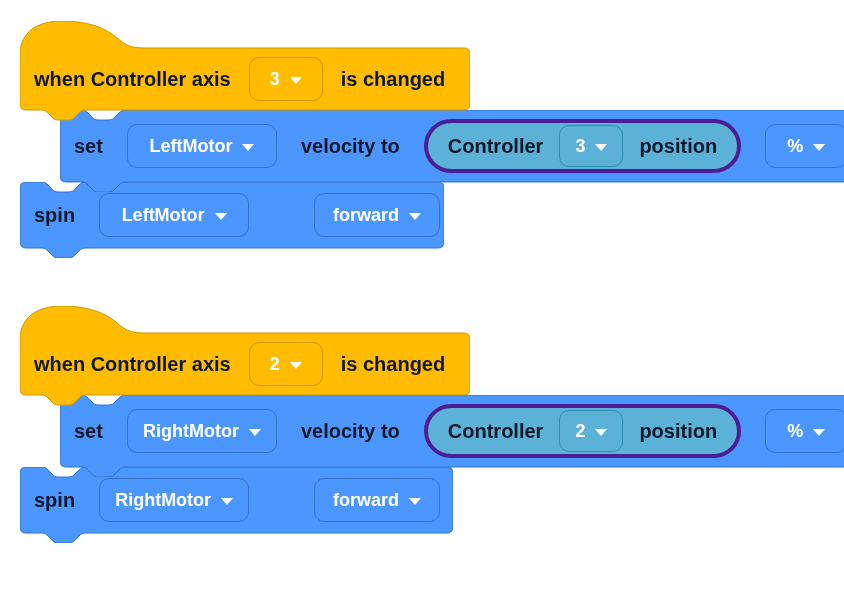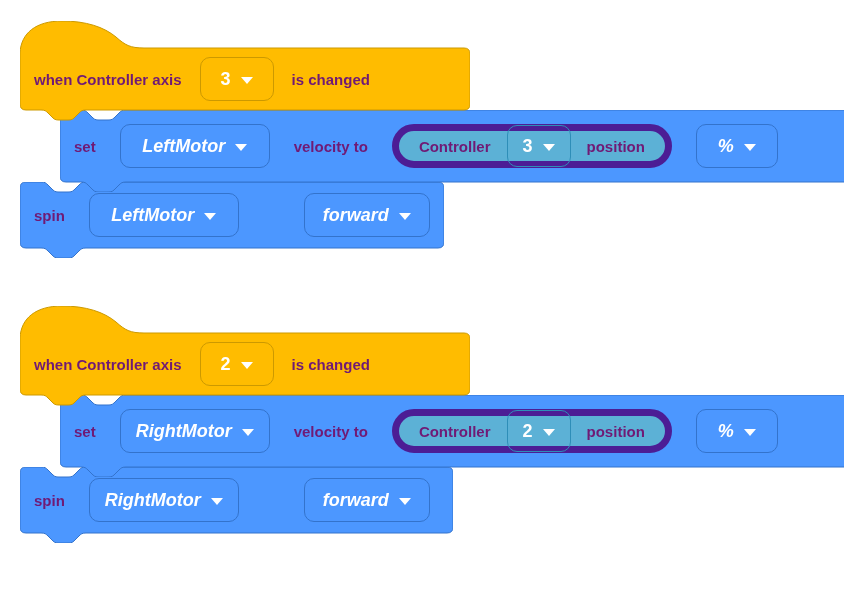--- a/index.html
+++ b/index.html
@@ -10,41 +10,41 @@
   .block{position:absolute;}
   .block .shape{position:absolute;left:0;top:0;display:block;}
   .block .shape path{stroke-width:1;}
   .fill-event{fill:#FFBC00;stroke:#CC9900;}
   .fill-motion{fill:#4C97FF;stroke:#3373CC;}
   .row{
     position:absolute;left:0;display:flex;align-items:center;
     padding:0 14px;gap:24px;white-space:nowrap;
   }
   .blk-label{
-    color:#701a75;font-size:15px;font-weight:700;line-height:1;
+    color:#0f172a;font-size:20px;font-weight:700;line-height:1;
   }
   .dropdown{
     display:inline-flex;align-items:center;justify-content:center;gap:10px;
     height:44px;border-radius:10px;border:1px solid rgba(0,0,0,0);
     color:#ffffff;font-size:18px;font-weight:700;box-sizing:border-box;
     padding:0 14px;cursor:pointer;
   }
   .dd-event{border-color:#CC9900;min-width:74px;}
-  .dd-motion{border-color:#3373CC;font-style:italic;}
+  .dd-motion{border-color:#3373CC;}
   .dd-sensor{border-color:#2E8EB8;height:42px;min-width:64px;}
   .dd-motor{min-width:150px;}
   .dd-direction{min-width:126px;margin-left:41px;}
   .dd-unit{min-width:82px;}
   .arrow{
     width:0;height:0;border-left:6px solid transparent;border-right:6px solid transparent;
     border-top:7px solid #ffffff;display:inline-block;margin-top:2px;
   }
   .reporter{
-    display:inline-flex;align-items:center;gap:16px;height:44px;
-    background:#5CB1D6;border:7px solid #4c1d95;border-radius:27px;
+    display:inline-flex;align-items:center;gap:16px;height:54px;
+    background:#5CB1D6;border:4px solid #4c1d95;border-radius:27px;
     padding:0 20px;box-sizing:border-box;cursor:pointer;
   }
   .hat{z-index:3;}
   .setblk{z-index:2;margin-left:40px;}
   .spinblk{z-index:1;padding-left:31px;}
 </style>
 </head>
 <body>
 
 <div class="workspace">

